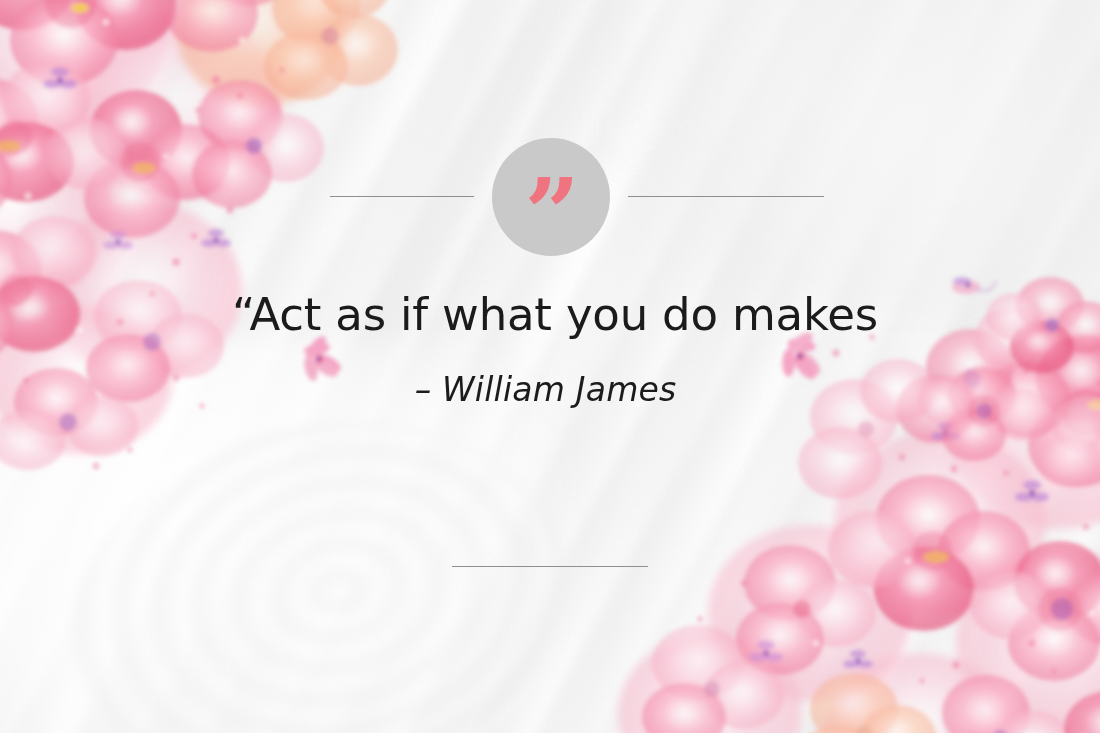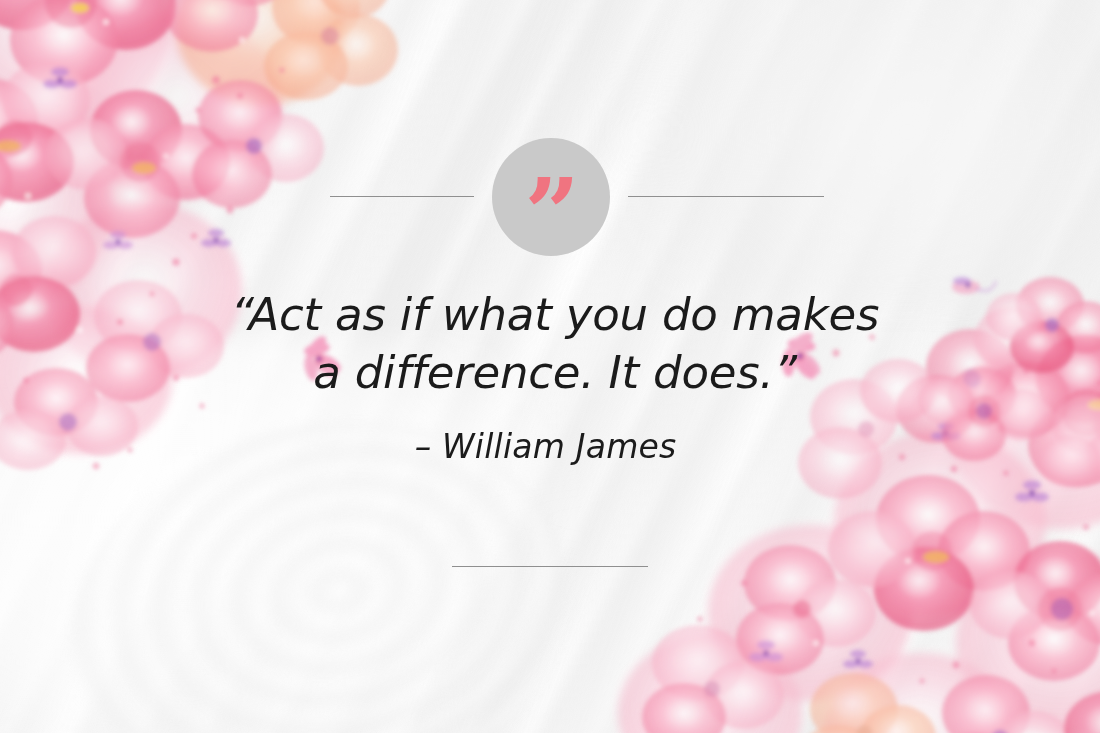--- a/index.html
+++ b/index.html
@@ -144,21 +144,20 @@
   #quote-block {
     position: absolute;
     left: 0;
     right: 0;
     top: 286px;
     text-align: center;
   }
   #quote-text {
     margin: 0;
     font-family: "DejaVu Sans", sans-serif;
-    font-style: italic;
     font-size: 45px;
     font-weight: 400;
     line-height: 1.28;
     color: #1b1b1b;
     letter-spacing: -0.2px;
     padding-left: 10px;
   }
   #quote-line-1, #quote-line-2 { display: block; }
 
   #quote-author {
@@ -542,18 +541,17 @@
   <div class="rule" id="rule-right"></div>
   <div class="rule" id="rule-bottom"></div>
 
   <div id="quote-badge">
     <span id="quote-glyph">”</span>
   </div>
 
   <div id="quote-block">
     <p id="quote-text">
       <span id="quote-line-1">“Act as if what you do makes</span>
-      <span id="quote-line-2">a difference. It does.”</span>
     </p>
     <p id="quote-author">– William James</p>
   </div>
 
 </div>
 
 </body></html>

